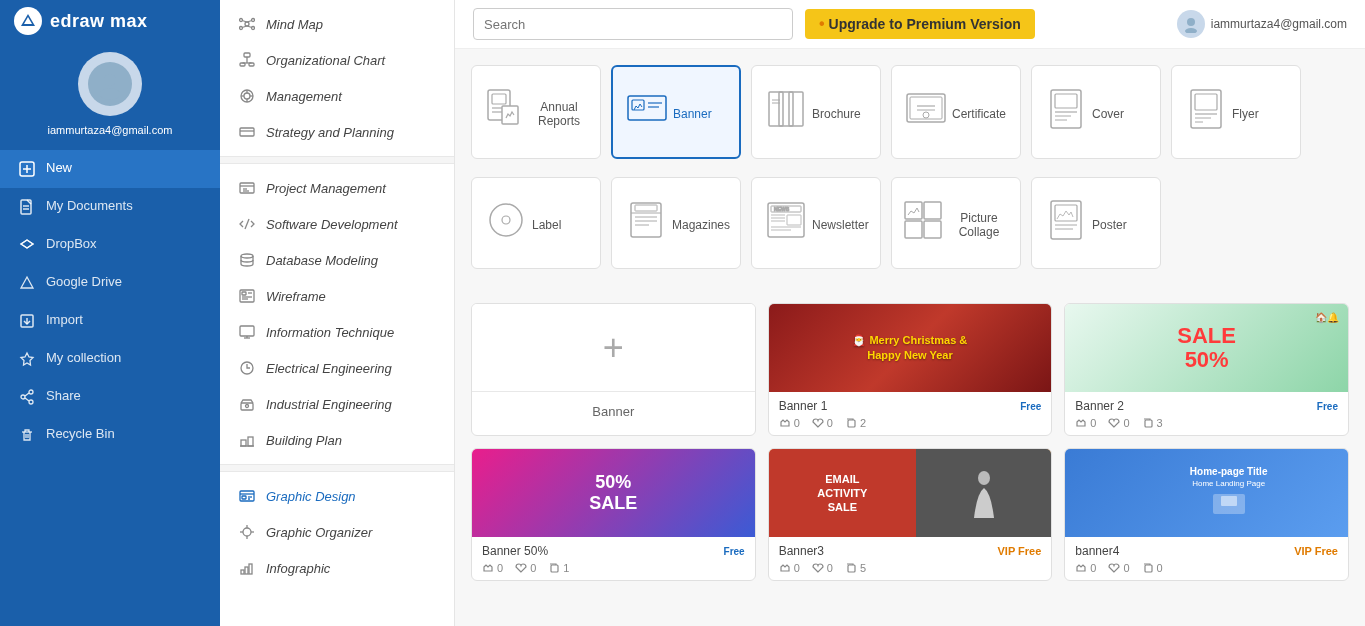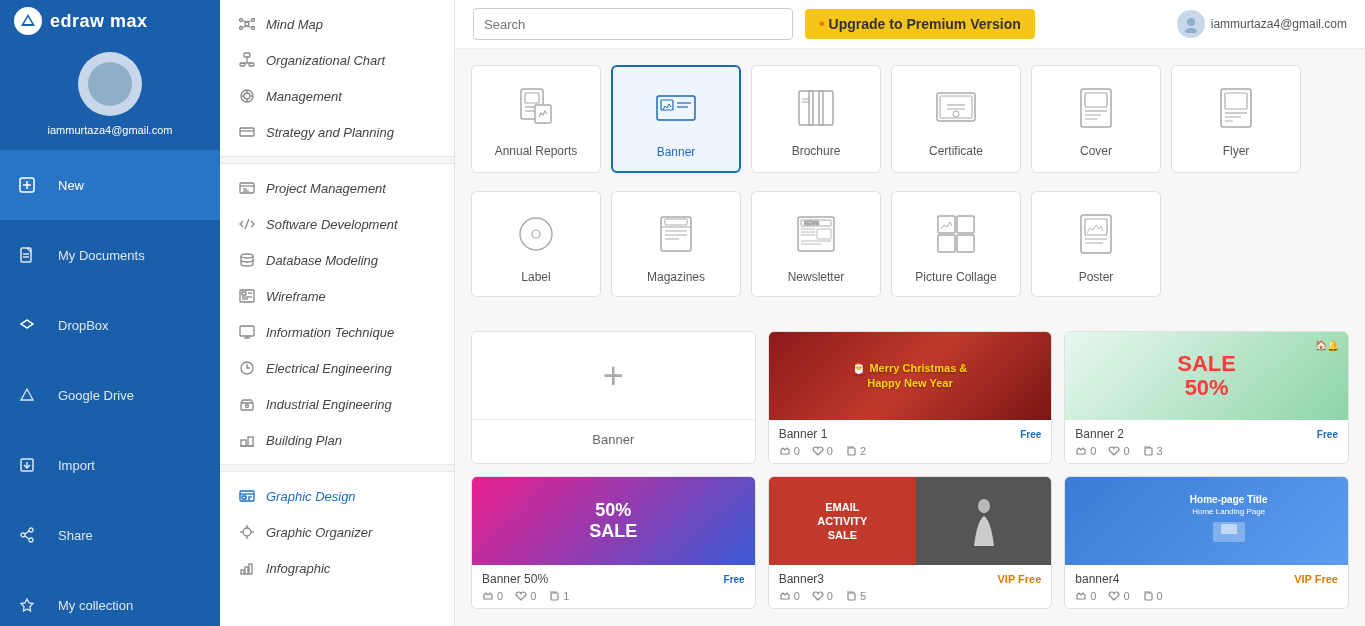--- a/index.html
+++ b/index.html
@@ -72,23 +72,22 @@
     }
 
     .sidebar-nav {
       display: flex;
       flex-direction: column;
       flex: 1;
     }
 
     .nav-item {
       display: flex;
-      align-items: center;
-      gap: 22px;
-      padding: 26px 18px;
+      gap: 10px;
+      padding: 10px 18px;
       color: rgba(255,255,255,0.85);
       font-size: 13px;
       cursor: pointer;
       transition: background 0.15s;
     }
 
     .nav-item.active {
       background: #2874c5;
       color: white;
     }
@@ -230,21 +229,21 @@
       gap: 10px;
       margin-bottom: 18px;
     }
 
     .template-card {
       background: white;
       border: 1px solid #e0e0e0;
       border-radius: 6px;
       width: 130px;
       display: flex;
-      flex-direction: column;
+      flex-direction: row;
       align-items: center;
       padding: 16px 8px 12px;
       cursor: pointer;
       transition: border-color 0.15s;
     }
 
     .template-card.selected {
       border: 2px solid #1a6bbf;
       background: #f0f6ff;
     }
@@ -510,40 +509,40 @@
     </div>
     <div class="nav-item">
       <span class="nav-icon">
         <svg width="16" height="16" viewBox="0 0 16 16" fill="none" stroke="rgba(255,255,255,0.85)" stroke-width="1.5">
           <rect x="2" y="2" width="12" height="12" rx="1"></rect>
           <line x1="8" y1="5" x2="8" y2="11"></line>
             <polyline points="5,8 8,11 11,8"></polyline>
         </svg>
       </span>
       <span>Import</span>
+    </div>
+    <div class="nav-item">
+      <span class="nav-icon">
+        <svg width="16" height="16" viewBox="0 0 16 16" fill="none" stroke="rgba(255,255,255,0.85)" stroke-width="1.3">
+          <polygon points="8,2 10,6 14,6.5 11,9.5 11.5,14 8,12 4.5,14 5,9.5 2,6.5 6,6"></polygon>
+        </svg>
+      </span>
+      <span>My collection</span>
     </div>
     <div class="nav-item">
       <span class="nav-icon">
         <svg width="16" height="16" viewBox="0 0 16 16" fill="none" stroke="rgba(255,255,255,0.85)" stroke-width="1.3">
           <circle cx="12" cy="3" r="2"></circle>
             <circle cx="4" cy="8" r="2"></circle>
             <circle cx="12" cy="13" r="2"></circle>
           <line x1="6" y1="7" x2="10" y2="4"></line>
             <line x1="6" y1="9" x2="10" y2="12"></line>
         </svg>
       </span>
       <span>Share</span>
-    </div>
-    <div class="nav-item">
-      <span class="nav-icon">
-        <svg width="16" height="16" viewBox="0 0 16 16" fill="none" stroke="rgba(255,255,255,0.85)" stroke-width="1.3">
-          <polygon points="8,2 10,6 14,6.5 11,9.5 11.5,14 8,12 4.5,14 5,9.5 2,6.5 6,6"></polygon>
-        </svg>
-      </span>
-      <span>My collection</span>
     </div>
     <div class="nav-item">
       <span class="nav-icon">
         <svg width="16" height="16" viewBox="0 0 16 16" fill="none" stroke="rgba(255,255,255,0.85)" stroke-width="1.3">
           <polyline points="3,5 13,5"></polyline>
             <path d="M5,5 L5,13 L11,13 L11,5"></path>
           <path d="M6,5 L6,3 L10,3 L10,5"></path>
             <line x1="7" y1="7" x2="7" y2="11"></line>
             <line x1="9" y1="7" x2="9" y2="11"></line>
         </svg>

